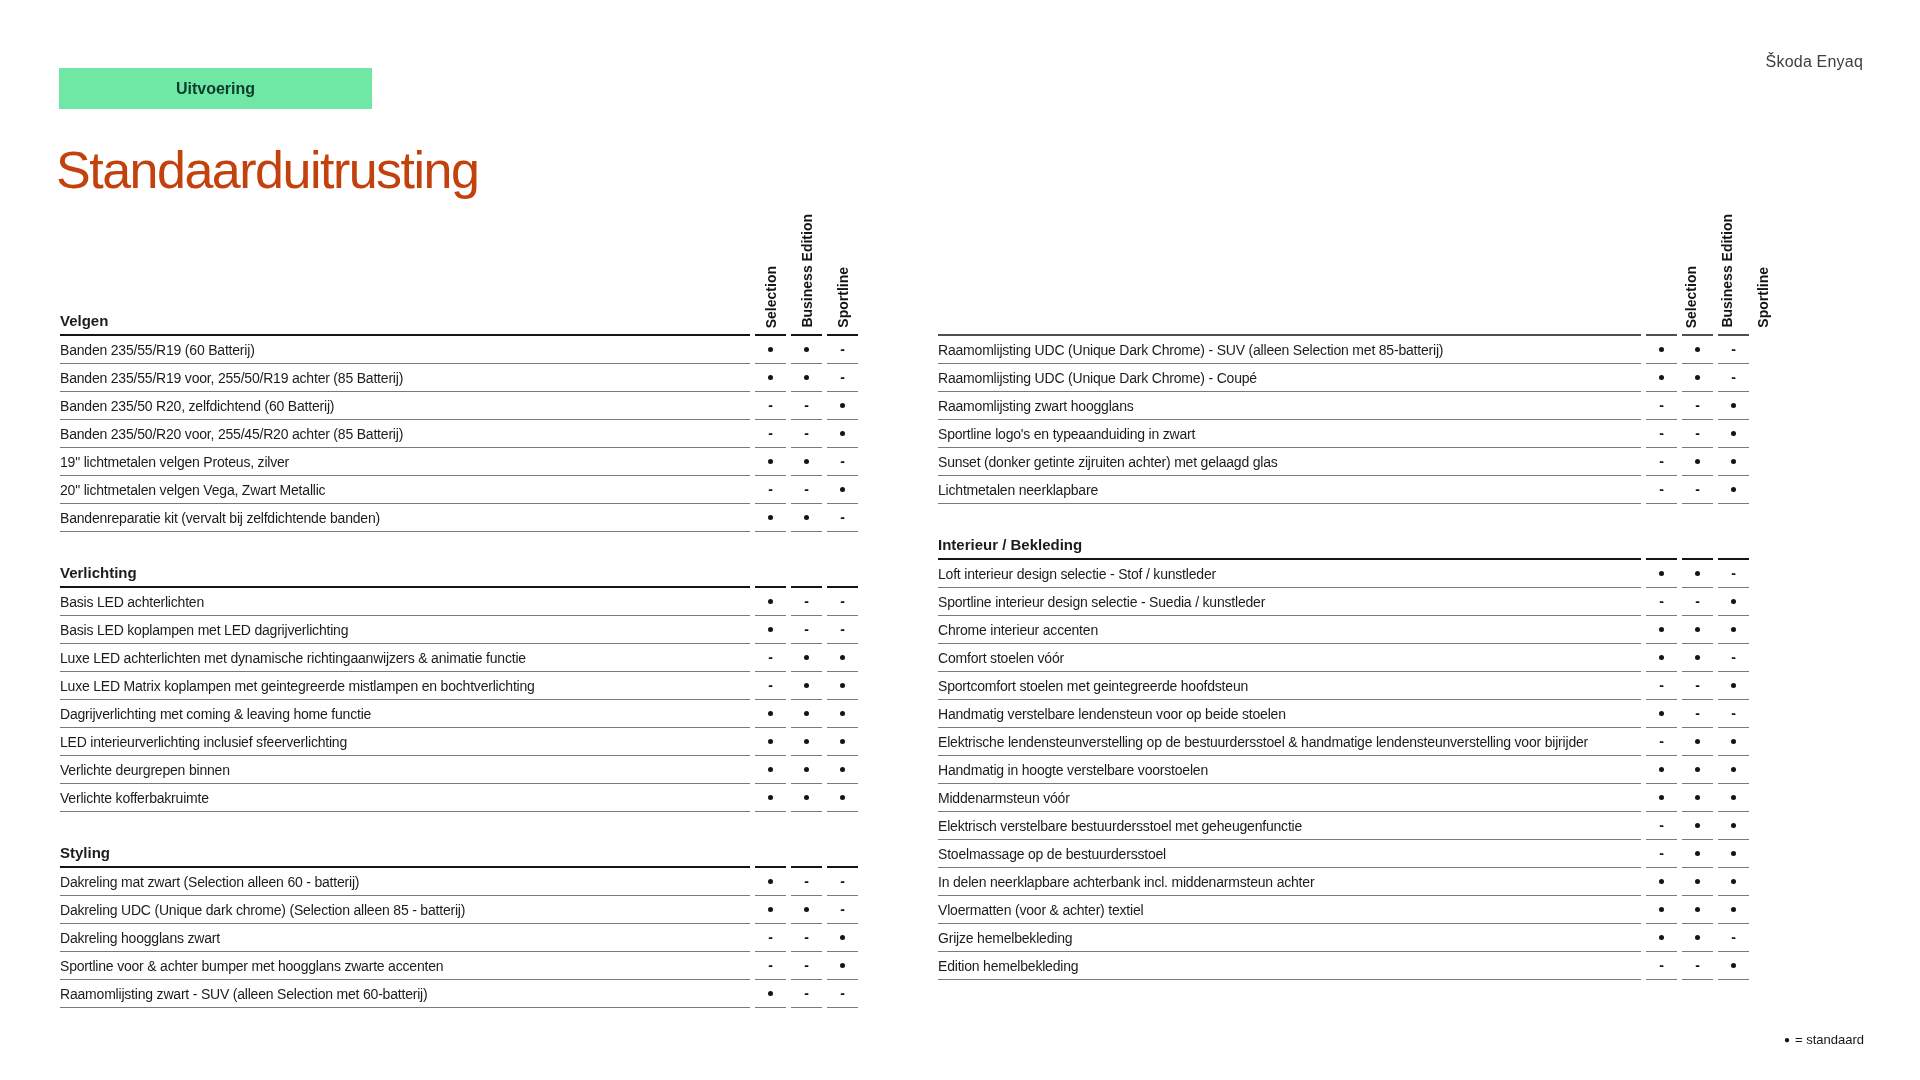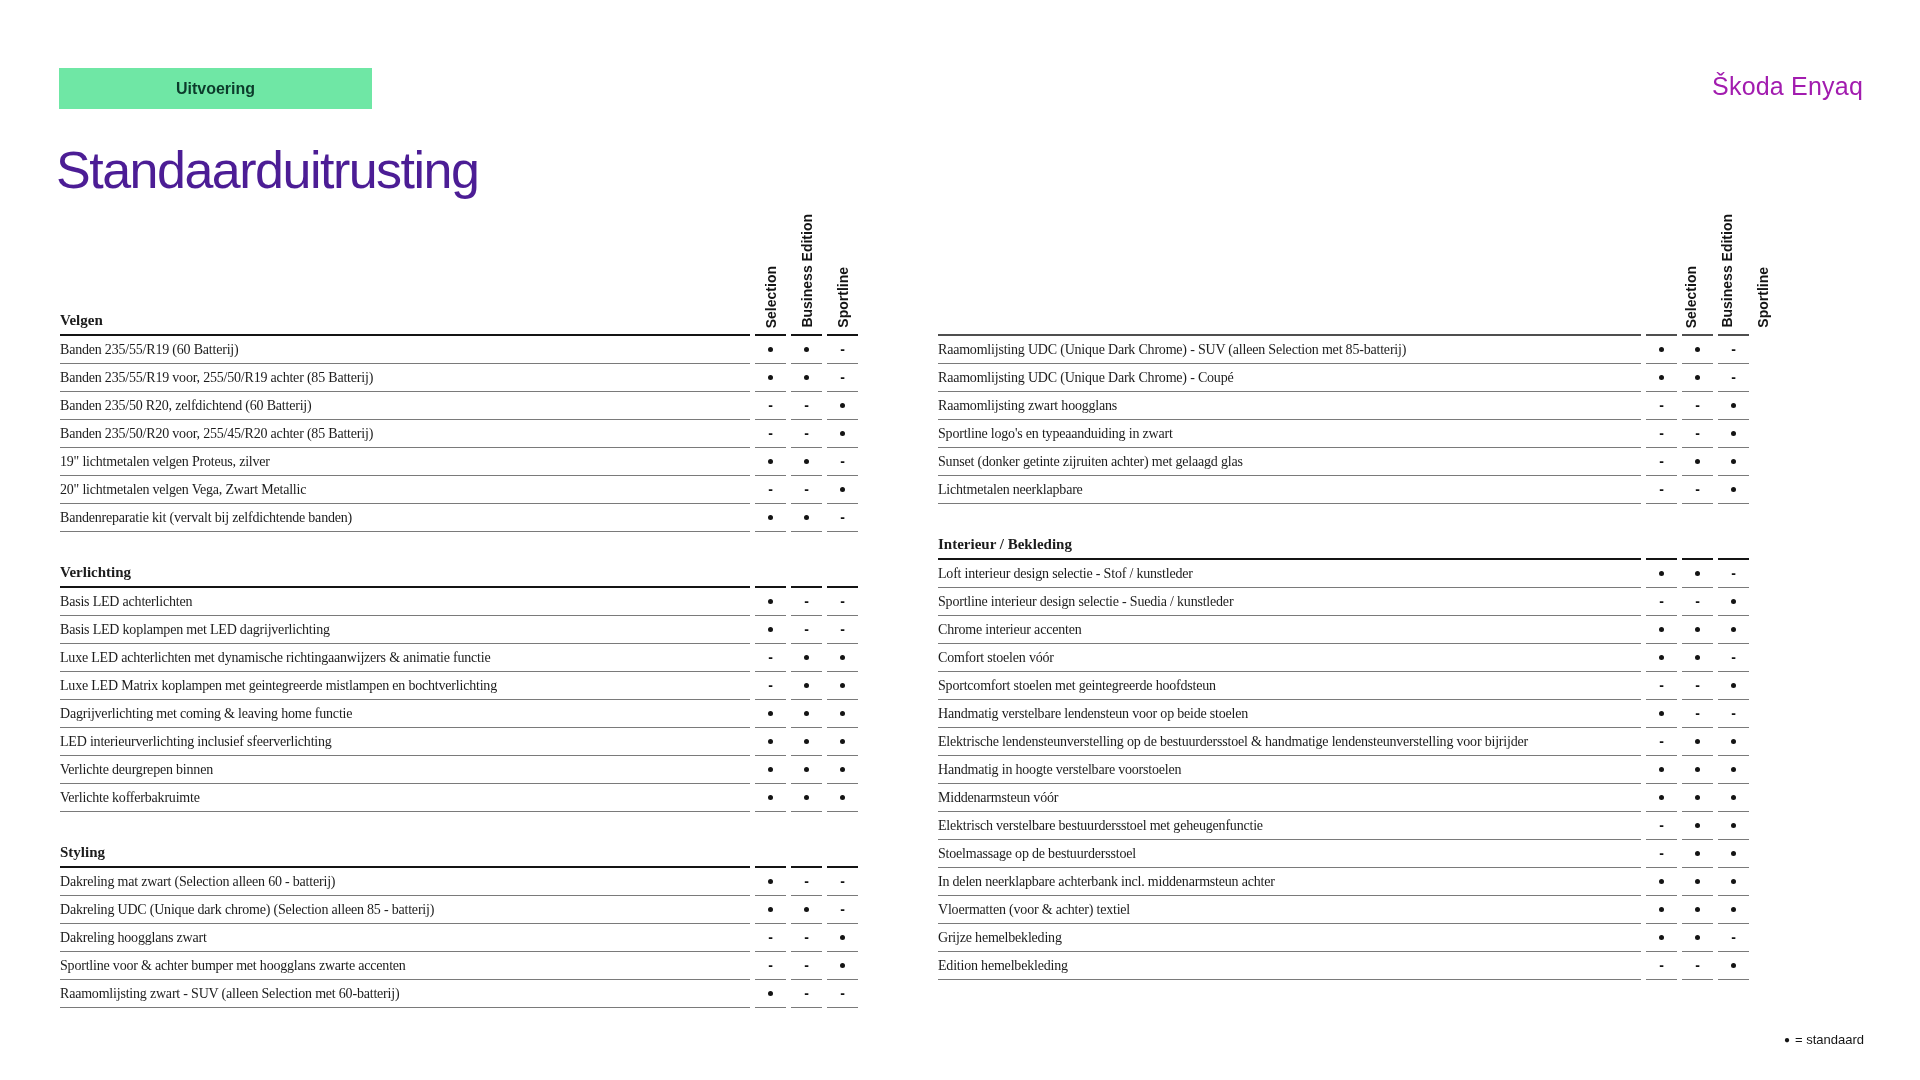--- a/index.html
+++ b/index.html
@@ -6,25 +6,25 @@
   .page {
     position:relative; width:1920px; height:1080px; background:#ffffff;
     font-family:"Liberation Sans", sans-serif; color:#1c1c1c; overflow:hidden;margin-top:16px;
   }
   .badge {
     position:absolute; left:59px; top:52px; width:313px; height:41px;
     display:flex; align-items:center; justify-content:center;
     font-weight:700; font-size:16px;
   }
   .brand {
-    position:absolute; top:56px; right:57px; font-size:25px; color:#a21caf; letter-spacing:0.2px;
+    position:absolute; top:37px; right:57px; font-size:16px; color:#404040; letter-spacing:0.2px;
   }
   .title {
     position:absolute; left:56px; top:124px; margin:0;
-    font-size:52px; font-weight:400; letter-spacing:-1.5px; color:#4c1d95;
+    font-size:52px; font-weight:400; letter-spacing:-1.5px; color:#c2410c;
   }
   
   .colhead { position:absolute; top:168px; height:144px; display:flex; align-items:flex-end; }
   #cols-left  { left:60px;  width:798px; }
   #cols-right { left:967px; width:811px; }
   .colhead .lbl { flex:1; }
   .colhead .c { width:31px; margin-left:5px; display:flex; justify-content:center; align-items:flex-end; }
   .vert {
     writing-mode:vertical-rl; transform:rotate(180deg);
     font-weight:700; font-size:14px; line-height:1; white-space:nowrap; color:#141414;
@@ -32,21 +32,21 @@
   
   .tbl { position:absolute; top:290px; }
   #table-left  { left:60px;  width:798px; }
   #table-right { left:938px; width:811px; }
   .section { margin-top:26px; }
   .section:first-child { margin-top:0; }
   .row { display:flex; }
   .row .lbl {
     flex:1; height:27px; display:flex; align-items:center;
     font-size:14px; letter-spacing:-0.2px; white-space:nowrap;
-    border-bottom:1px solid #7a7a7a; color:#1c1c1c;font-family:Liberation Serif, serif;
+    border-bottom:1px solid #7a7a7a; color:#1c1c1c;
   }
   .row .c {
     width:31px; margin-left:5px; height:27px;
     display:flex; align-items:center; justify-content:center;
     border-bottom:1px solid #7a7a7a;
   }
   .row.hdr .lbl, .row.hdr .c { height:28px; border-bottom:2.5px solid #141414; }
   .row.hdr .lbl { font-weight:700; font-size:15px; letter-spacing:0; }
   .section.cont .row.hdr .lbl, .section.cont .row.hdr .c { border-bottom:2px solid #4f4f4f; }
   .mark-dot { width:5.5px; height:5.5px; border-radius:50%; background:#141414; }

